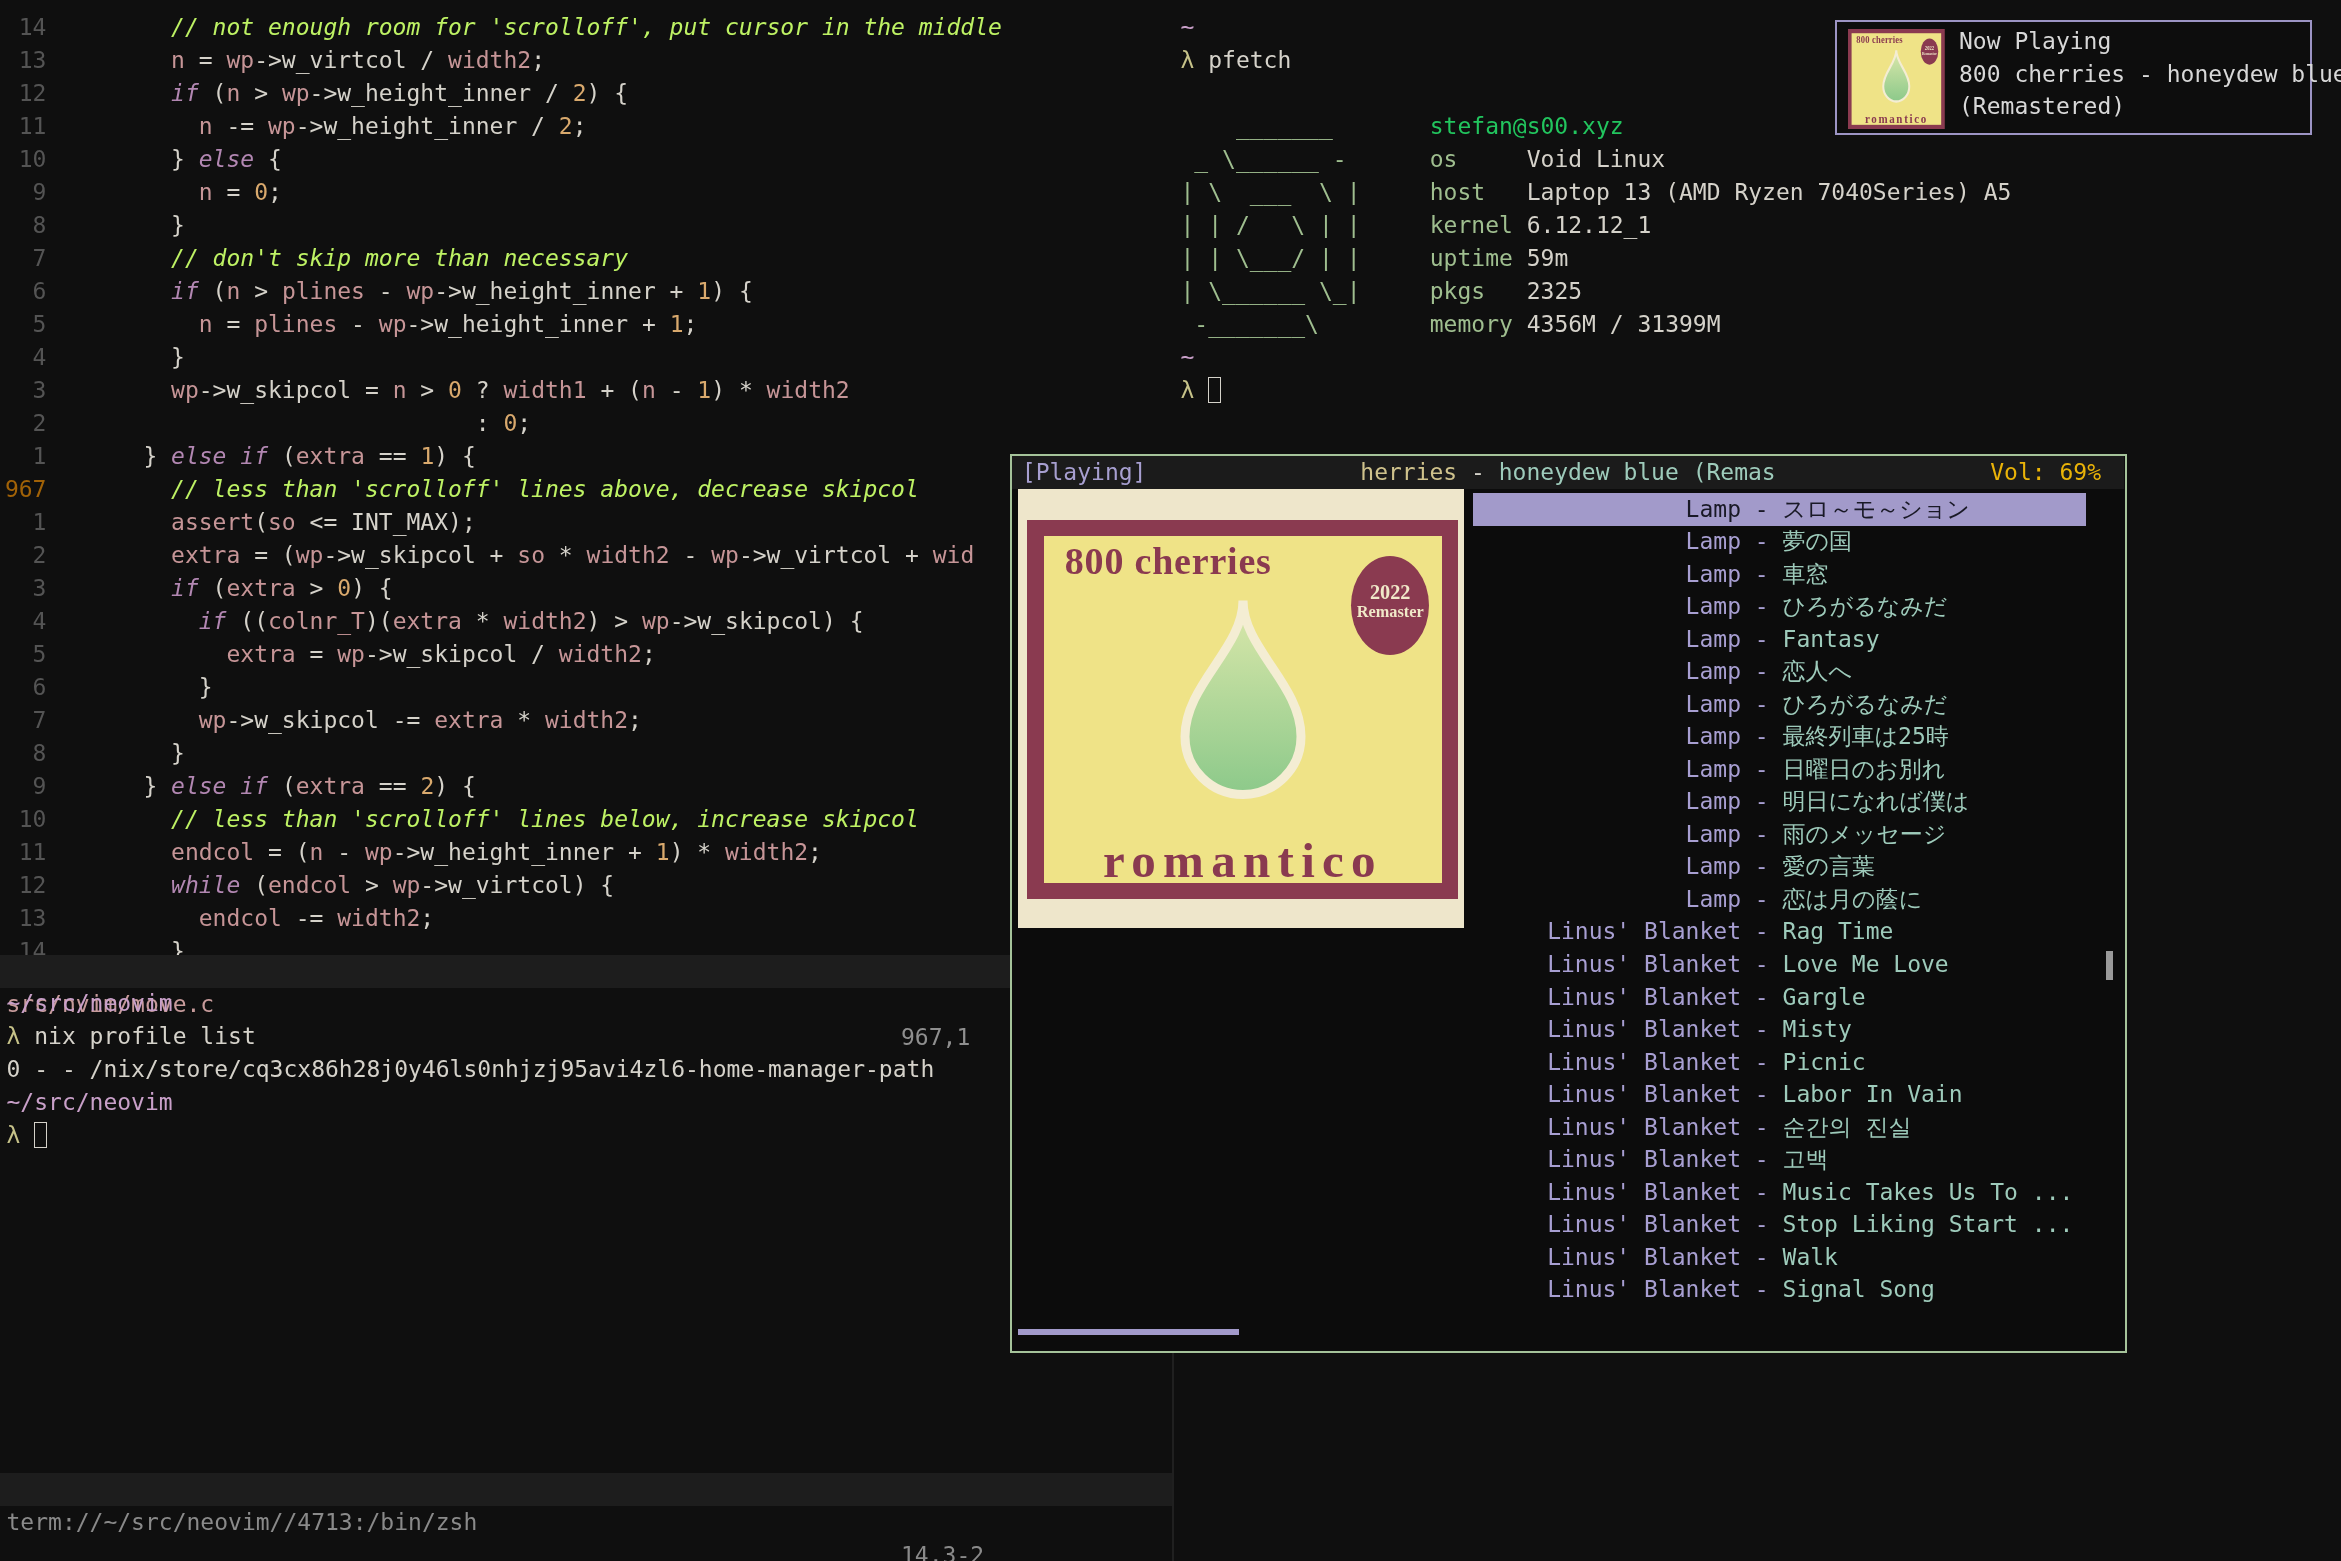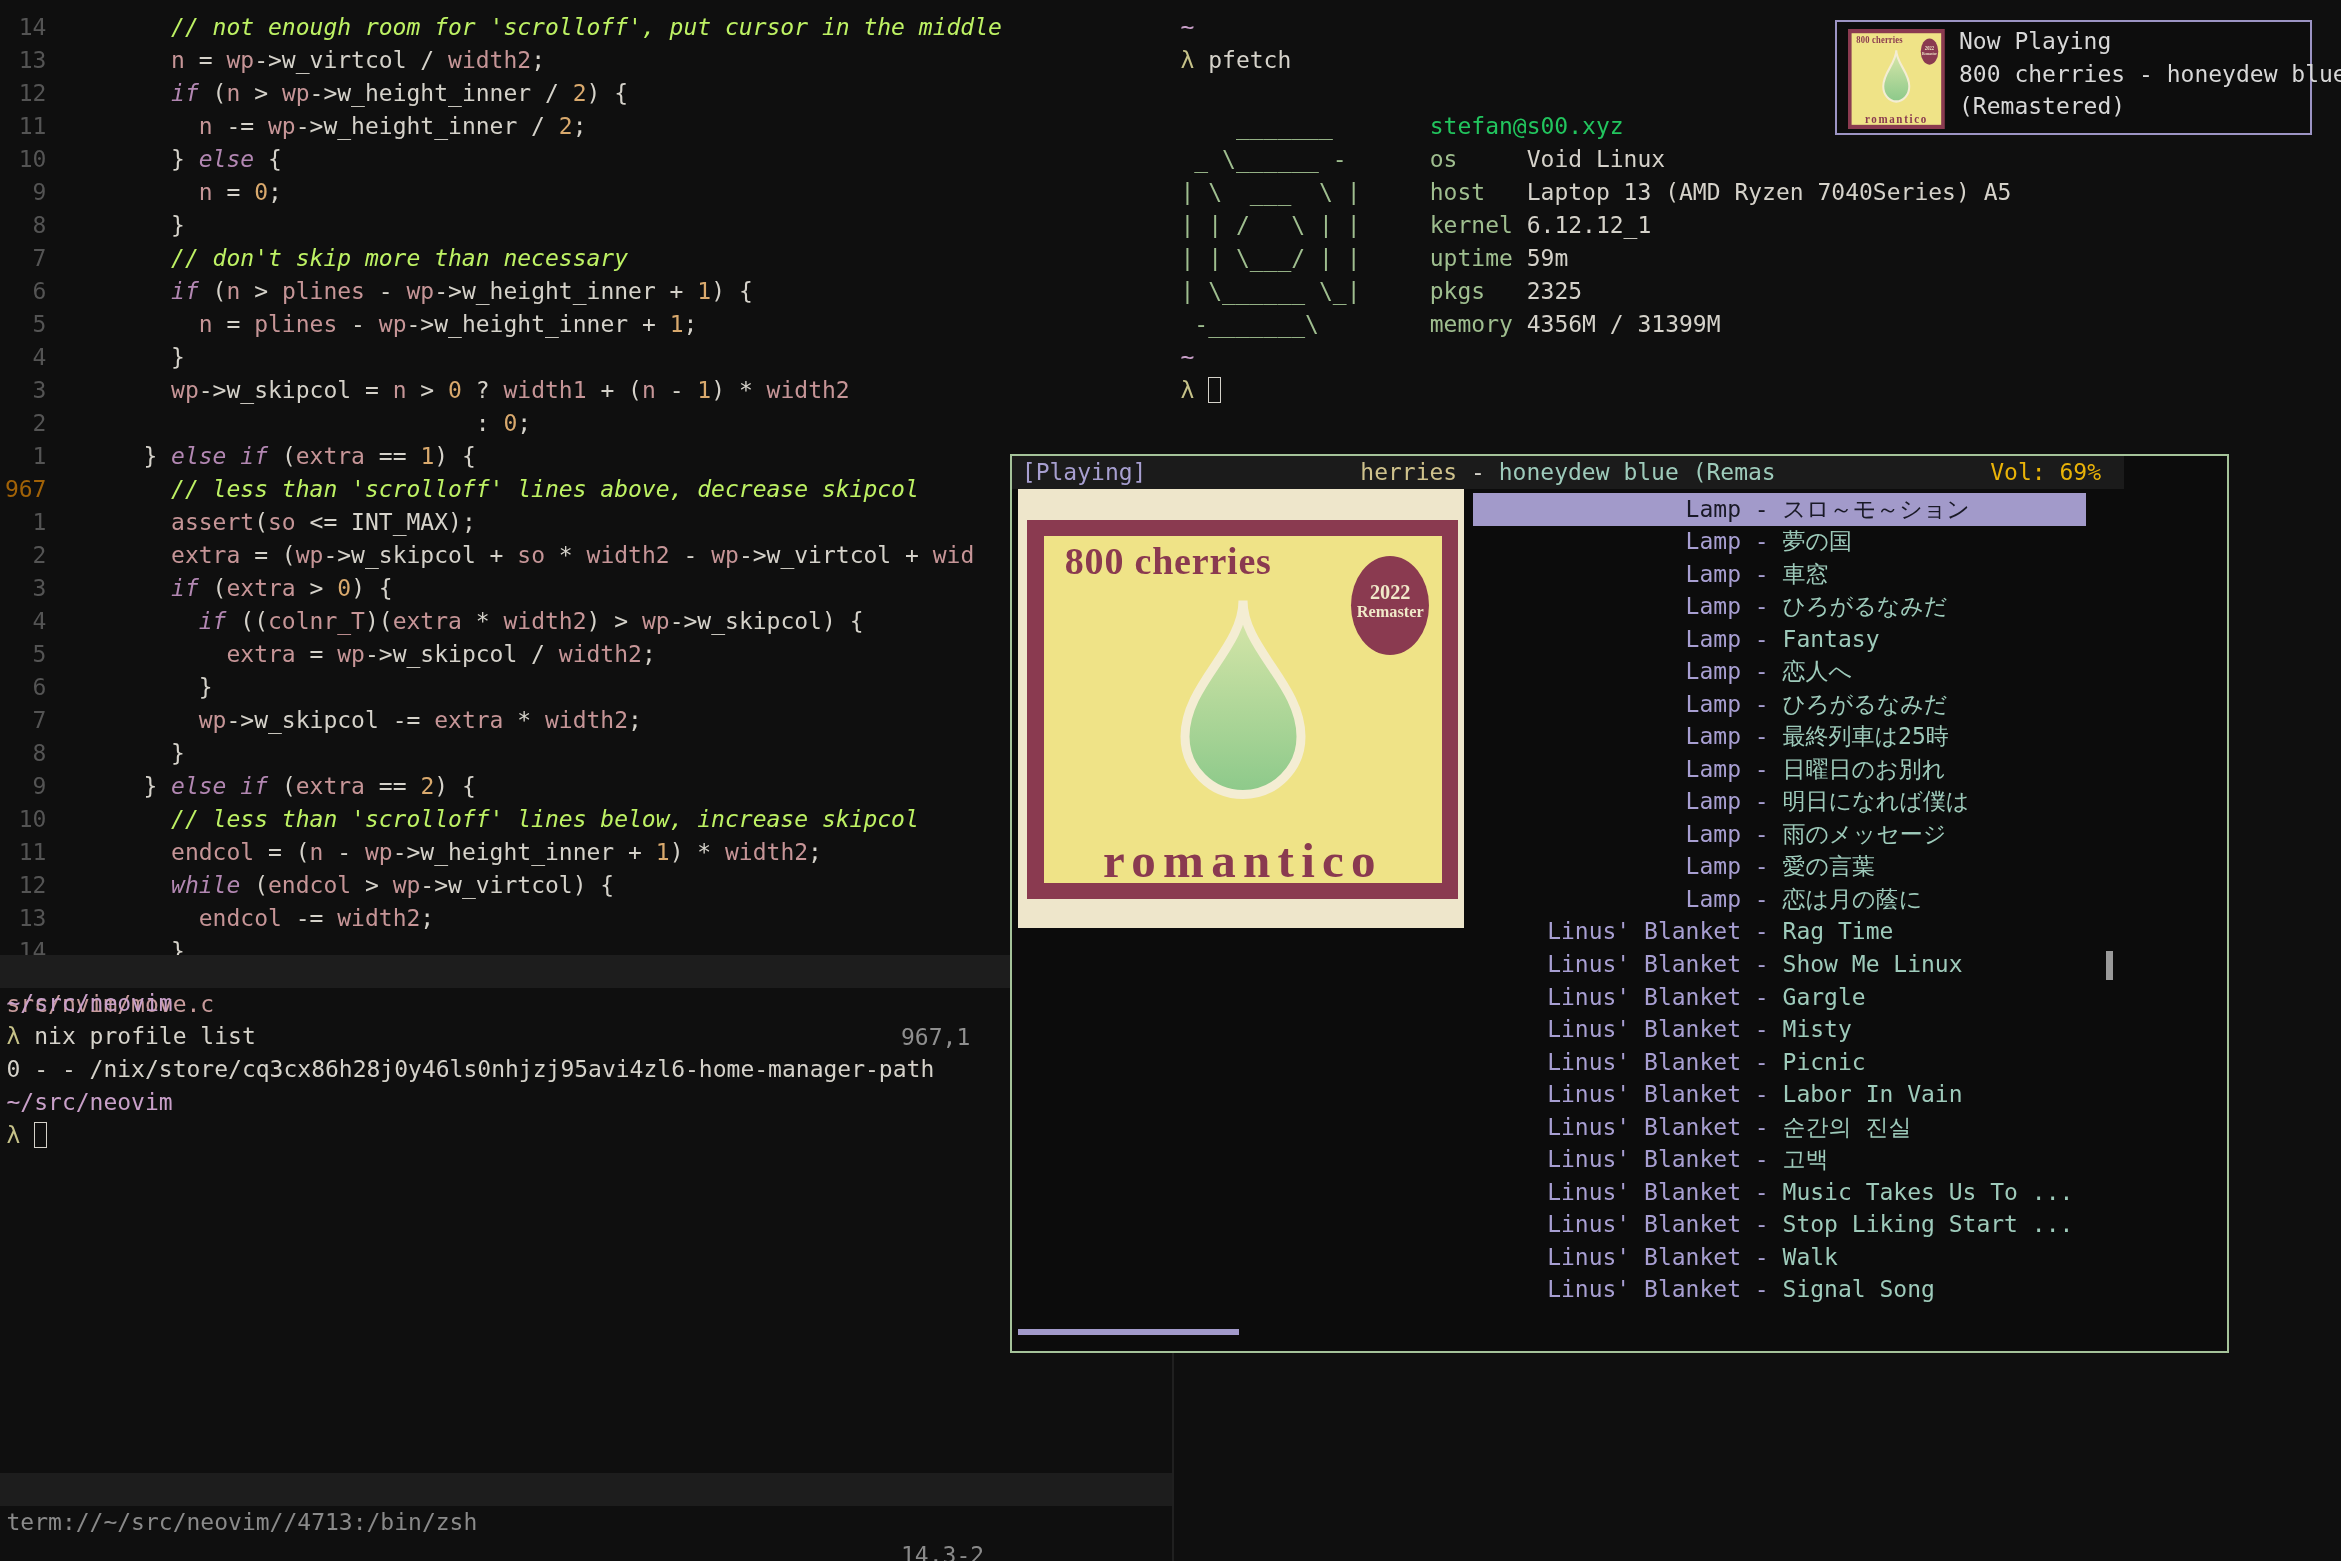--- a/index.html
+++ b/index.html
@@ -35,21 +35,21 @@
   .label{color:#9fbe8f;}
   .user{color:#22c55e;}
   .cursorbox{display:inline-block;width:13px;height:26px;border:1.6px solid #d5d2ca;
              box-sizing:border-box;vertical-align:-4.9px;}
 
   
   #right-terminal{left:1174px;top:11.4px;width:1168px;padding-left:6.5px;overflow:hidden;}
   #pane-divider{left:1172px;top:1353px;width:1.6px;height:208px;background:#202020;}
 
   
-  #player{left:1010px;top:454px;width:1219px;height:899px;background:#0c0c0c;
+  #player{left:1010px;top:454px;width:1117px;height:899px;background:#0c0c0c;
           border:2.4px solid #a5c39a;box-sizing:border-box;z-index:5;}
   #player-header{left:0;top:0;width:1112px;height:33px;background:#1b1b1b;}
   #player-state{position:absolute;left:9.8px;color:#a79fd0;}
   #player-title{position:absolute;left:0;width:100%;text-align:center;white-space:pre;}
   .t-artist{color:#cfc28c;}
   .t-sep{color:#d5d2ca;}
   .t-song{color:#9ecbbb;}
   #player-volume{position:absolute;right:23px;color:#eab308;}
 
   #album-panel{left:5.7px;top:33px;width:446px;height:439px;background:#eee6cb;}
@@ -145,21 +145,21 @@
       <div class="qrow" style="top: 167px;"><span class="qartist">Lamp</span><span class="qsep"> - </span><span class="qtitle">Fantasy</span></div>
       <div class="qrow" style="top: 199px;"><span class="qartist">Lamp</span><span class="qsep"> - </span><span class="qtitle">恋人へ</span></div>
       <div class="qrow" style="top: 232px;"><span class="qartist">Lamp</span><span class="qsep"> - </span><span class="qtitle">ひろがるなみだ</span></div>
       <div class="qrow" style="top: 264px;"><span class="qartist">Lamp</span><span class="qsep"> - </span><span class="qtitle">最終列車は25時</span></div>
       <div class="qrow" style="top: 297px;"><span class="qartist">Lamp</span><span class="qsep"> - </span><span class="qtitle">日曜日のお別れ</span></div>
       <div class="qrow" style="top: 329px;"><span class="qartist">Lamp</span><span class="qsep"> - </span><span class="qtitle">明日になれば僕は</span></div>
       <div class="qrow" style="top: 362px;"><span class="qartist">Lamp</span><span class="qsep"> - </span><span class="qtitle">雨のメッセージ</span></div>
       <div class="qrow" style="top: 394px;"><span class="qartist">Lamp</span><span class="qsep"> - </span><span class="qtitle">愛の言葉</span></div>
       <div class="qrow" style="top: 427px;"><span class="qartist">Lamp</span><span class="qsep"> - </span><span class="qtitle">恋は月の蔭に</span></div>
       <div class="qrow" style="top: 459px;"><span class="qartist">Linus' Blanket</span><span class="qsep"> - </span><span class="qtitle">Rag Time</span></div>
-      <div class="qrow" style="top: 492px;"><span class="qartist">Linus' Blanket</span><span class="qsep"> - </span><span class="qtitle">Show Me Linux</span></div>
+      <div class="qrow" style="top: 492px;"><span class="qartist">Linus' Blanket</span><span class="qsep"> - </span><span class="qtitle">Love Me Love</span></div>
       <div class="qrow" style="top: 525px;"><span class="qartist">Linus' Blanket</span><span class="qsep"> - </span><span class="qtitle">Gargle</span></div>
       <div class="qrow" style="top: 557px;"><span class="qartist">Linus' Blanket</span><span class="qsep"> - </span><span class="qtitle">Misty</span></div>
       <div class="qrow" style="top: 590px;"><span class="qartist">Linus' Blanket</span><span class="qsep"> - </span><span class="qtitle">Picnic</span></div>
       <div class="qrow" style="top: 622px;"><span class="qartist">Linus' Blanket</span><span class="qsep"> - </span><span class="qtitle">Labor In Vain</span></div>
       <div class="qrow" style="top: 655px;"><span class="qartist">Linus' Blanket</span><span class="qsep"> - </span><span class="qtitle">순간의 진실</span></div>
       <div class="qrow" style="top: 687px;"><span class="qartist">Linus' Blanket</span><span class="qsep"> - </span><span class="qtitle">고백</span></div>
       <div class="qrow" style="top: 720px;"><span class="qartist">Linus' Blanket</span><span class="qsep"> - </span><span class="qtitle">Music Takes Us To ...</span></div>
       <div class="qrow" style="top: 752px;"><span class="qartist">Linus' Blanket</span><span class="qsep"> - </span><span class="qtitle">Stop Liking Start ...</span></div>
       <div class="qrow" style="top: 785px;"><span class="qartist">Linus' Blanket</span><span class="qsep"> - </span><span class="qtitle">Walk</span></div>
       <div class="qrow" style="top: 817px;"><span class="qartist">Linus' Blanket</span><span class="qsep"> - </span><span class="qtitle">Signal Song</span></div>

